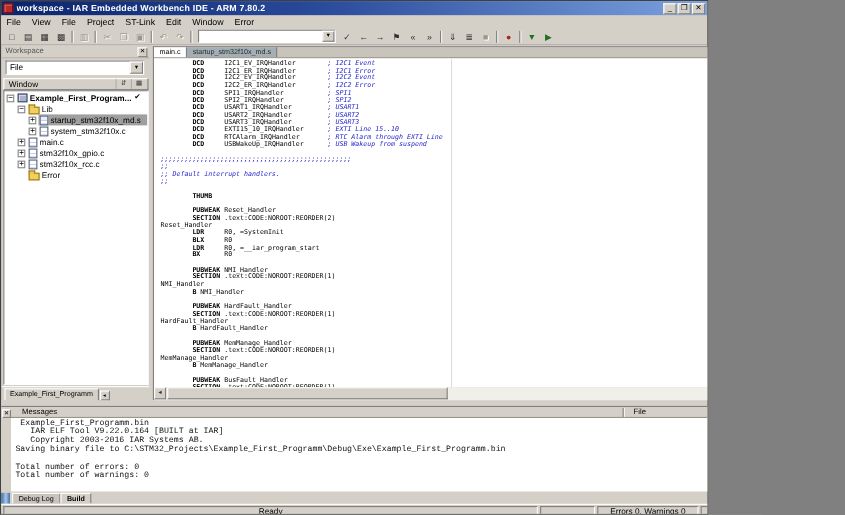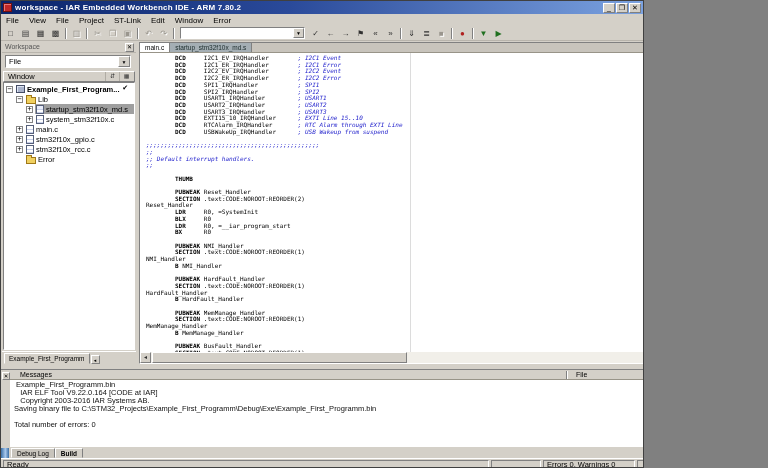--- a/index.html
+++ b/index.html
@@ -135,40 +135,40 @@
   .m-strip { position:absolute; left:0; top:0; width:9px; height:100%; background:#d4d0c8; }
   .m-close { position:absolute; left:1px; top:2px; width:8px; height:8px; background:#d4d0c8;
     border:1px solid; border-color:#fff #808080 #808080 #fff; font-size:5.5px; line-height:6px;
     text-align:center; color:#000; }
   .m-hdr { position:absolute; left:9px; top:0; right:11px; height:10px; background:#d4d0c8;
     border-bottom:1px solid #989488; font-size:7px; color:#000; }
   .m-col { position:absolute; top:0; line-height:10px; }
   .m-sep { position:absolute; top:1px; height:8px; width:1px; background:#808080;
     box-shadow:1px 0 0 #fff; }
   .m-body { position:absolute; left:9px; top:10px; right:11px; bottom:0; background:#fff;
-    overflow:hidden; padding:1px 0 0 4px; }
+    overflow:hidden; padding:1px 0 0 4px;font-family:Liberation Mono, monospace; }
   .mline { font-size:7.5px; line-height:8px; white-space:pre; color:#101010; }
   .m-vscroll { right:0; top:10px; bottom:0; width:11px; }
 
   
   .mtabs { position:absolute; left:0; top:446px; width:768px; height:11px; background:#d4d0c8;
     display:flex; align-items:flex-end; }
   .m-grip { width:8px; height:10px; background:linear-gradient(90deg,#3a6ea5,#a8c8ec 55%,#3a6ea5);
     margin-right:2px; flex:none; }
   .mtab { font-size:6.5px; height:10px; line-height:9px; padding:0 5px; color:#000;
     background:#c8c4bc; border:1px solid; border-color:#fff #808080 #c8c4bc #fff; white-space:nowrap; }
   .mtab.on { background:#d4d0c8; font-weight:bold; border-color:#fff #808080 #d4d0c8 #fff; }
   .mtabs .right-close { margin-left:auto; margin-right:2px; margin-bottom:1px;
     width:9px; height:9px; background:#d4d0c8; border:1px solid;
     border-color:#fff #808080 #808080 #fff; font-size:5.5px; line-height:7px; text-align:center; }
   .statusbar { position:absolute; left:0; top:457px; width:768px; height:11px; background:#d4d0c8;
     border-top:1px solid #fff; display:flex; align-items:center; gap:2px; padding:0 2px;
     font-size:7.5px; color:#000; }
   .sb-cell { height:9px; line-height:8px; border:1px solid; border-color:#808080 #fff #fff #808080;
-    padding:0 3px; white-space:nowrap; overflow:hidden; flex:none; }
+    padding:0 3px; white-space:nowrap; overflow:hidden; flex:none;text-align:center; }
   .sb-fill { flex:1; }
   .flagbox { width:18px; display:flex; align-items:center; justify-content:center; }
   .usflag { width:13px; height:8px; position:relative;
     background:repeating-linear-gradient(#c02020 0 1px,#fff 1px 2px); border:1px solid #555; }
   .usflag::before { content:''; position:absolute; left:0; top:0; width:6px; height:4px; background:#203070; }
 </style>
 </head>
 <body>
 
 <div id="app">
@@ -398,25 +398,26 @@
     </div>
     <div class="m-hdr">
       <span class="m-col" style="left:10px;">Messages</span>
       <span class="m-sep" style="left:556px;"></span>
       <span class="m-col" style="left:566px;">File</span>
       <span class="m-sep" style="left:704px;"></span>
       <span class="m-col" style="left:714px;">Line</span>
     </div>
     <div class="m-body" id="msgbody">
         <div class="mline"> Example_First_Programm.bin</div>
-        <div class="mline">   IAR ELF Tool V9.22.0.164 [CODE at IAR]</div>
+        <div class="mline">   IAR ELF Tool V9.22.0.164 [BUILT at IAR]</div>
         <div class="mline">   Copyright 2003-2016 IAR Systems AB.</div>
         <div class="mline">Saving binary file to C:\STM32_Projects\Example_First_Programm\Debug\Exe\Example_First_Programm.bin</div>
         <div class="mline">&nbsp;</div>
         <div class="mline">Total number of errors: 0</div>
+        <div class="mline">Total number of warnings: 0</div>
       </div>
     <div class="sb m-vscroll">
       <span class="sb-btn" style="top:0;left:0;">▲</span>
       <div class="sb-thumb" style="left:0;top:12px;width:11px;height:42px;"></div>
       <span class="sb-btn" style="bottom:0;left:0;">▼</span>
     </div>
   </div>
 
   <div class="mtabs" id="mtabs">
     <span class="m-grip"></span>

